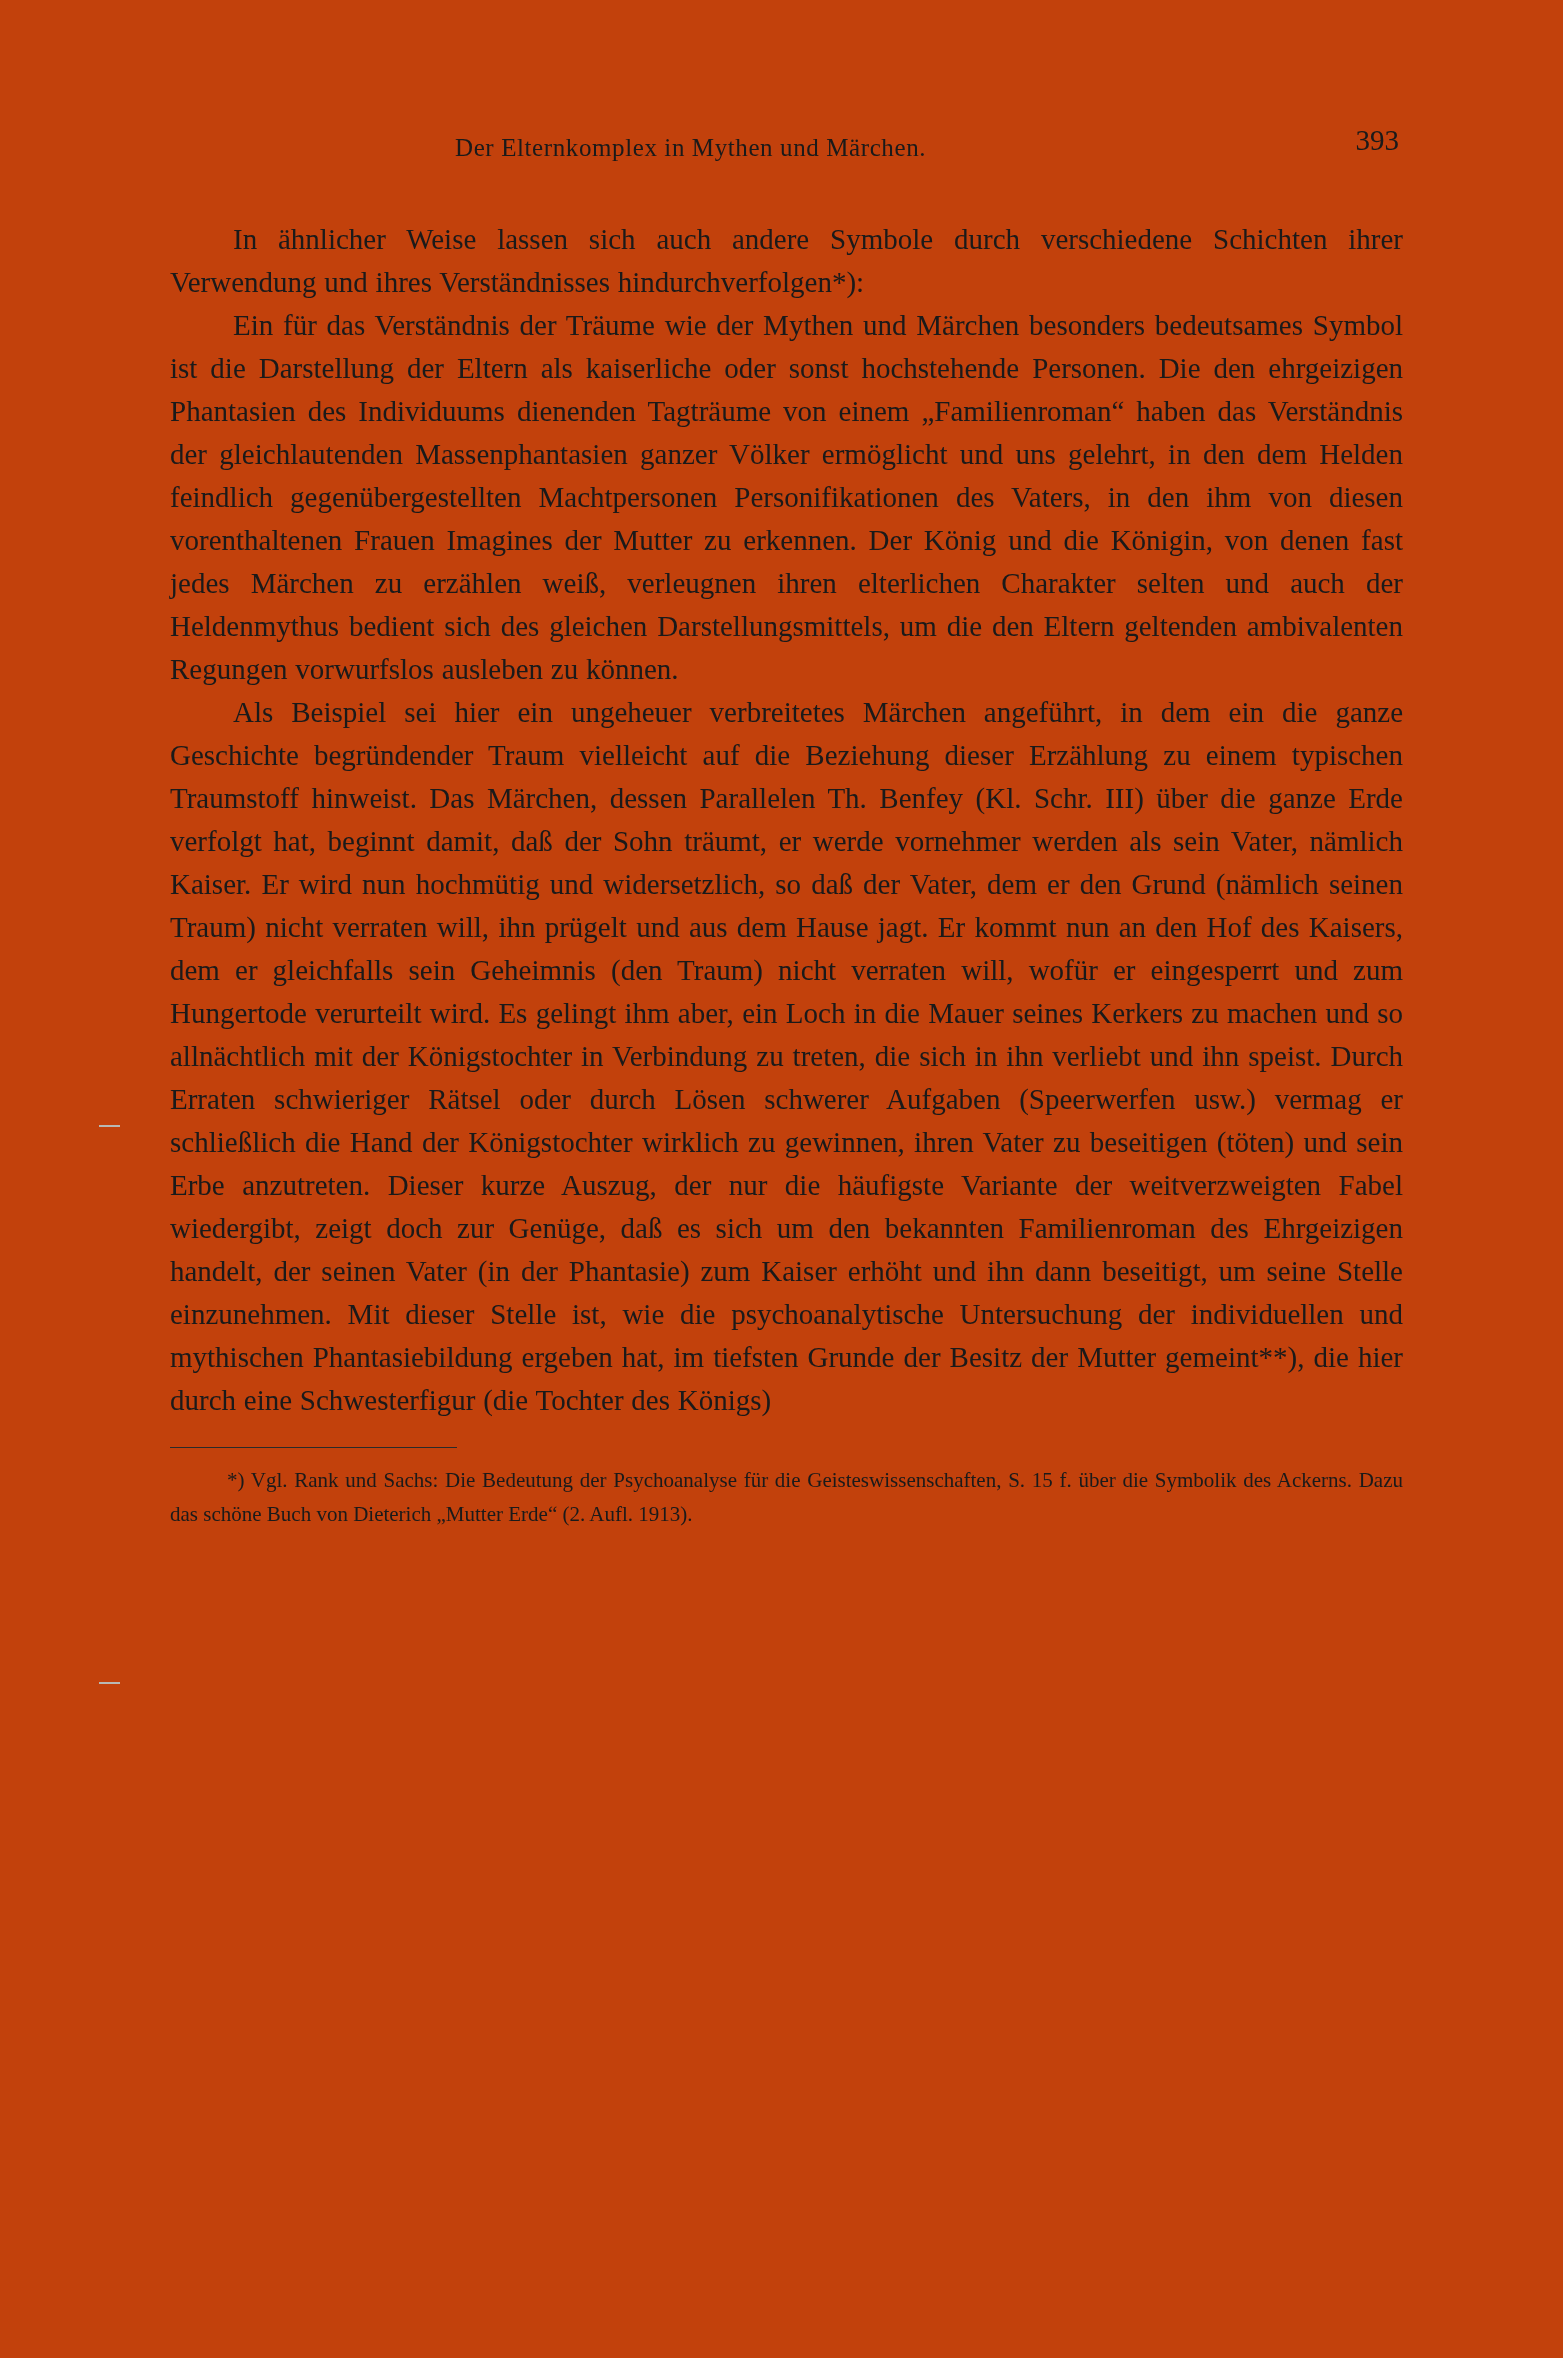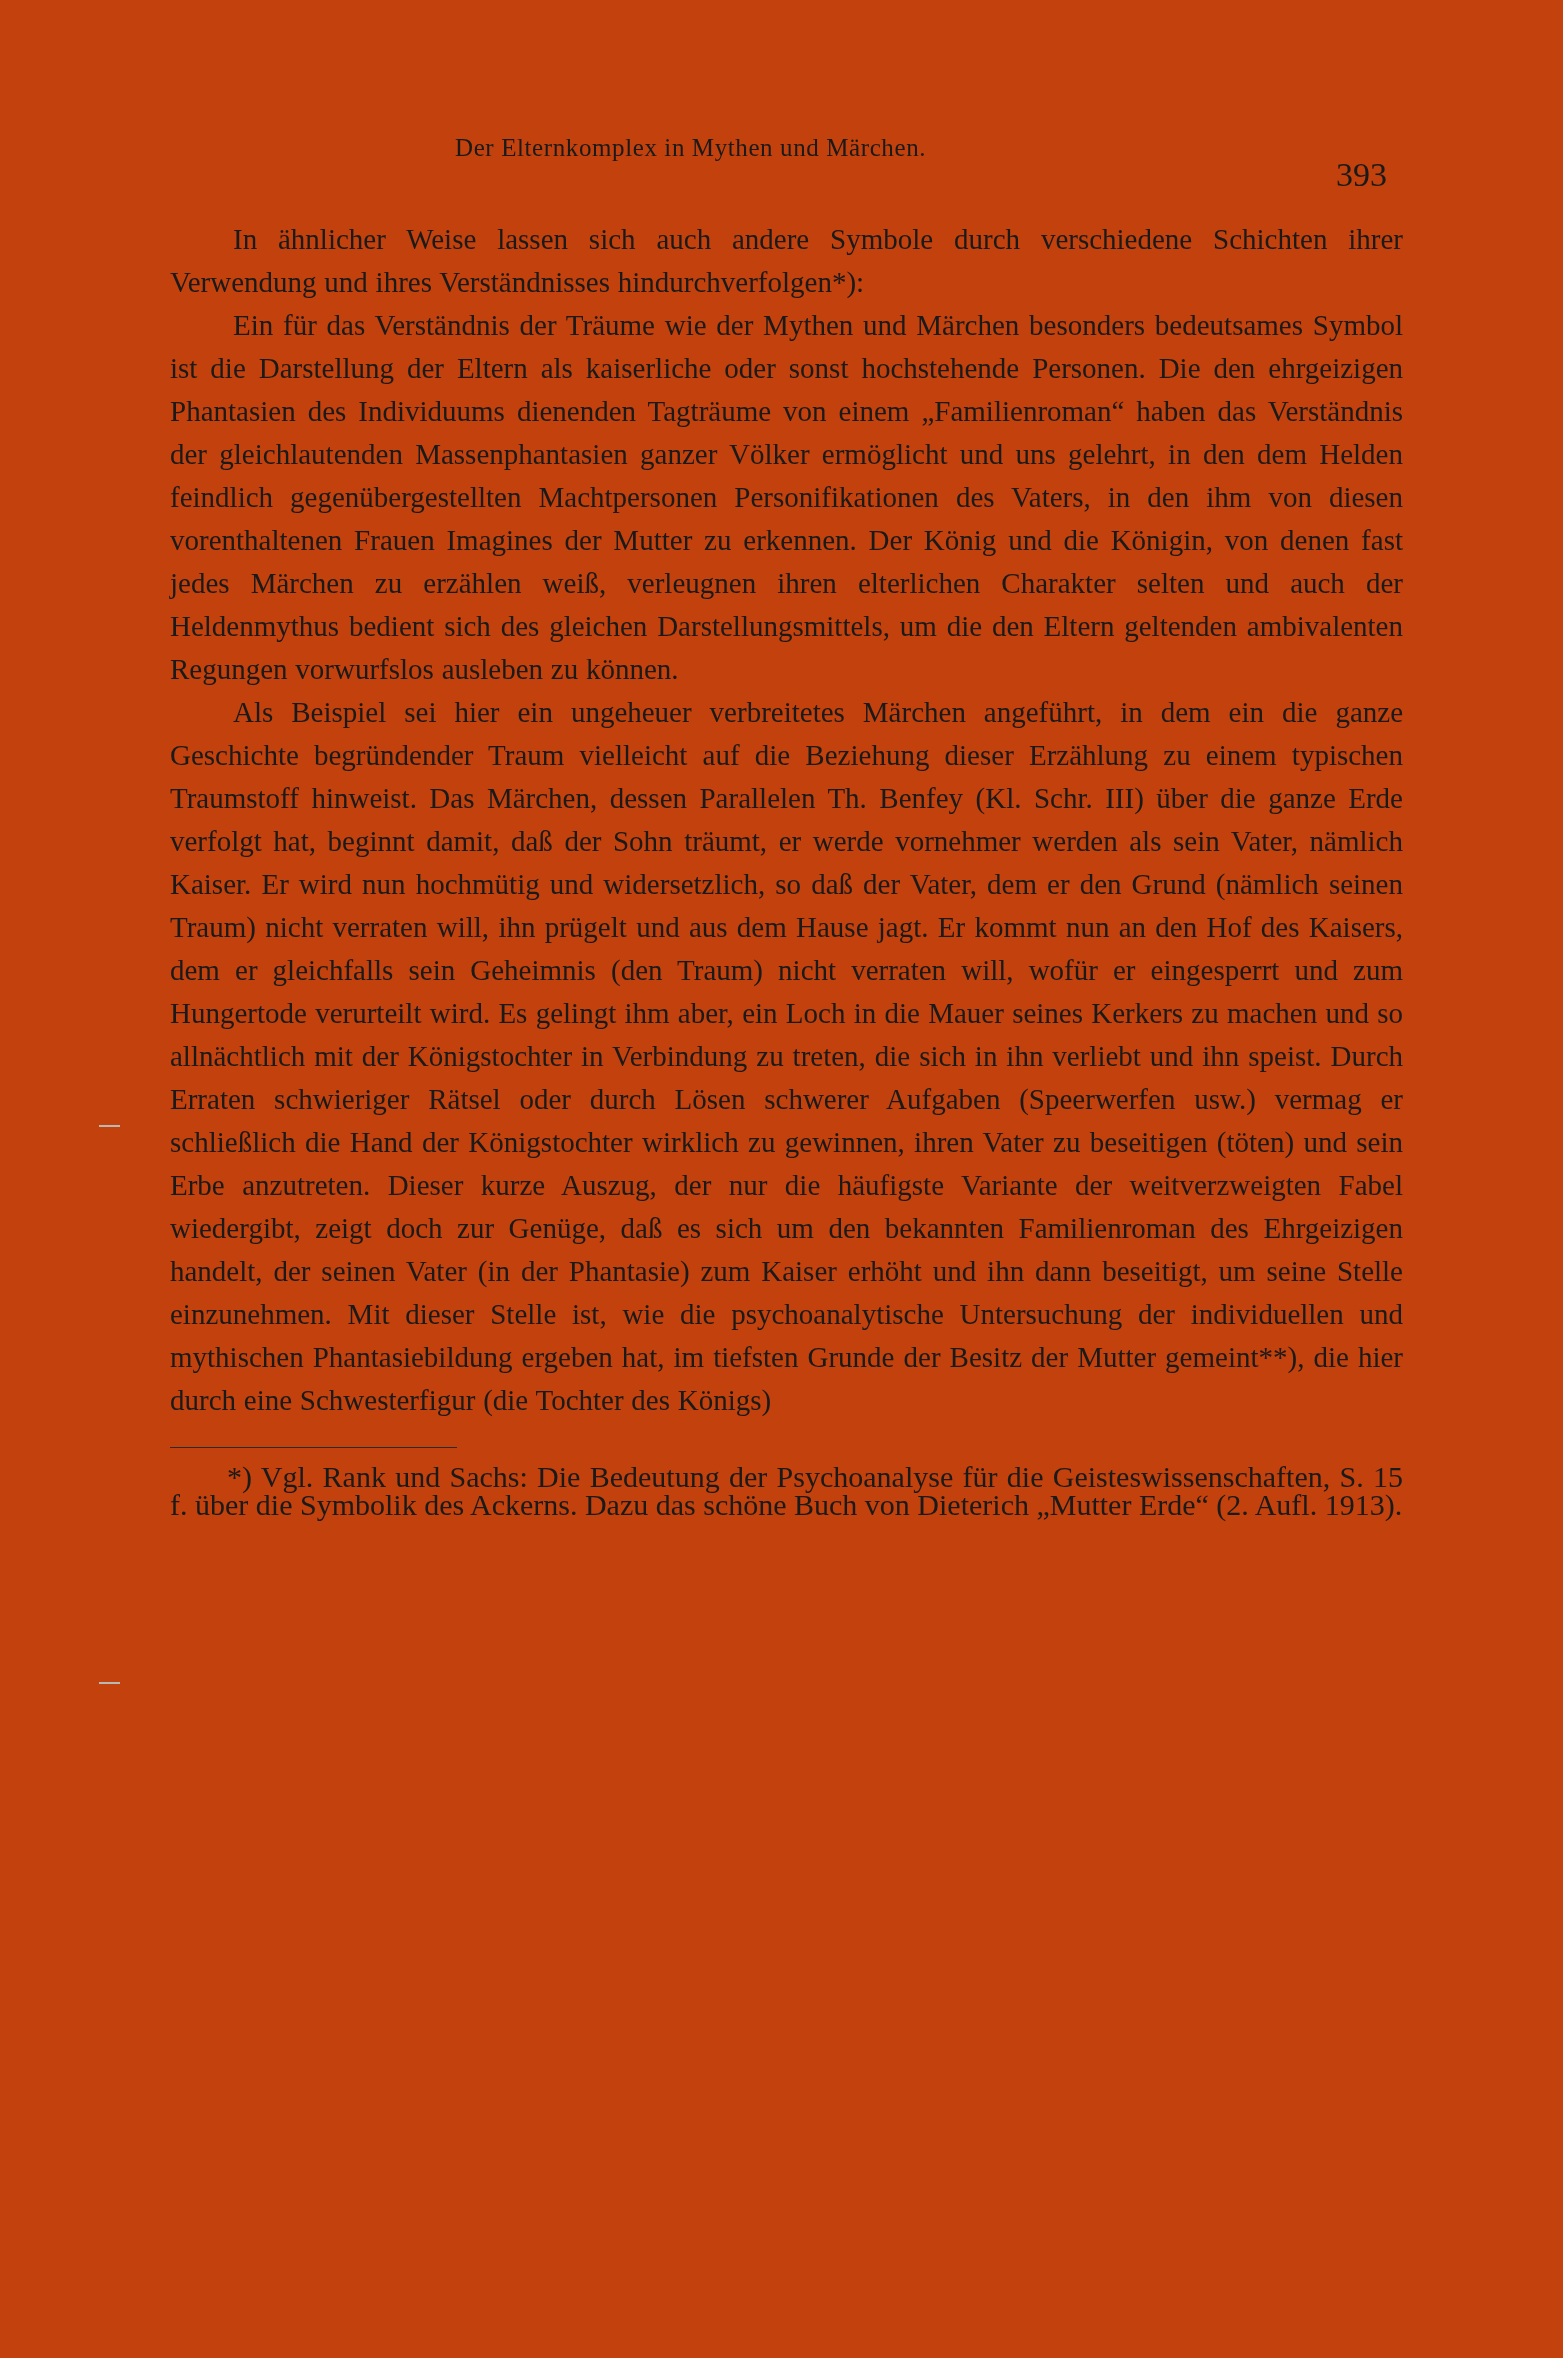--- a/index.html
+++ b/index.html
@@ -39,25 +39,24 @@
     position: absolute;
     left: 285px;
     top: 0;
     font-size: 25px;
     letter-spacing: 0.6px;
     white-space: nowrap;
     font-family: "Liberation Serif", serif;
   }
   .running-head .folio {
     position: absolute;
-    right: 16px;
+    right: 4px;
     top: -9.6px;
-    font-size: 34px;
+    font-size: 29px;
     font-family: "Liberation Serif", serif;
-    margin-top: 32px;
   }
   .body-text {
     margin-top: 27px;
     font-size: 29px;
     line-height: 43px;
     text-align: justify;
     text-justify: inter-word;
     word-spacing: 0.5px;
     hyphens: manual;
   }
@@ -67,22 +66,22 @@
   }
   .footnote-rule {
     margin-top: 25px;
     margin-left: 0;
     width: 287px;
     height: 0;
     border-top: 1.4px solid #2a2a2a;
   }
   .footnotes {
     margin-top: 15.3px;
-    font-size: 30px;
-    line-height: 28px;
+    font-size: 21px;
+    line-height: 34px;
     text-align: justify;
   }
   .footnotes p {
     margin: 0 0 3.8px 0;
     text-indent: 57px;
   }
   .edge-mark {
     position: absolute;
     width: 21px;
     height: 1.9px;

